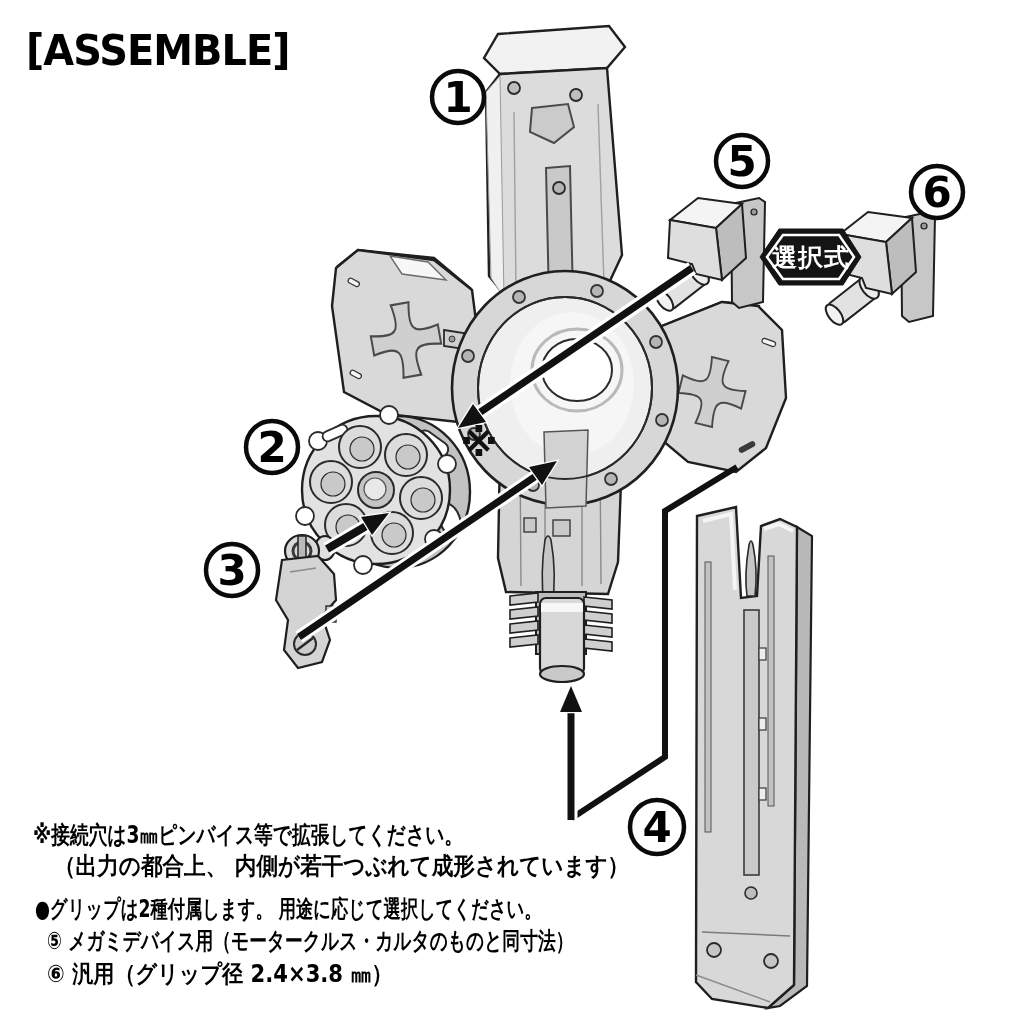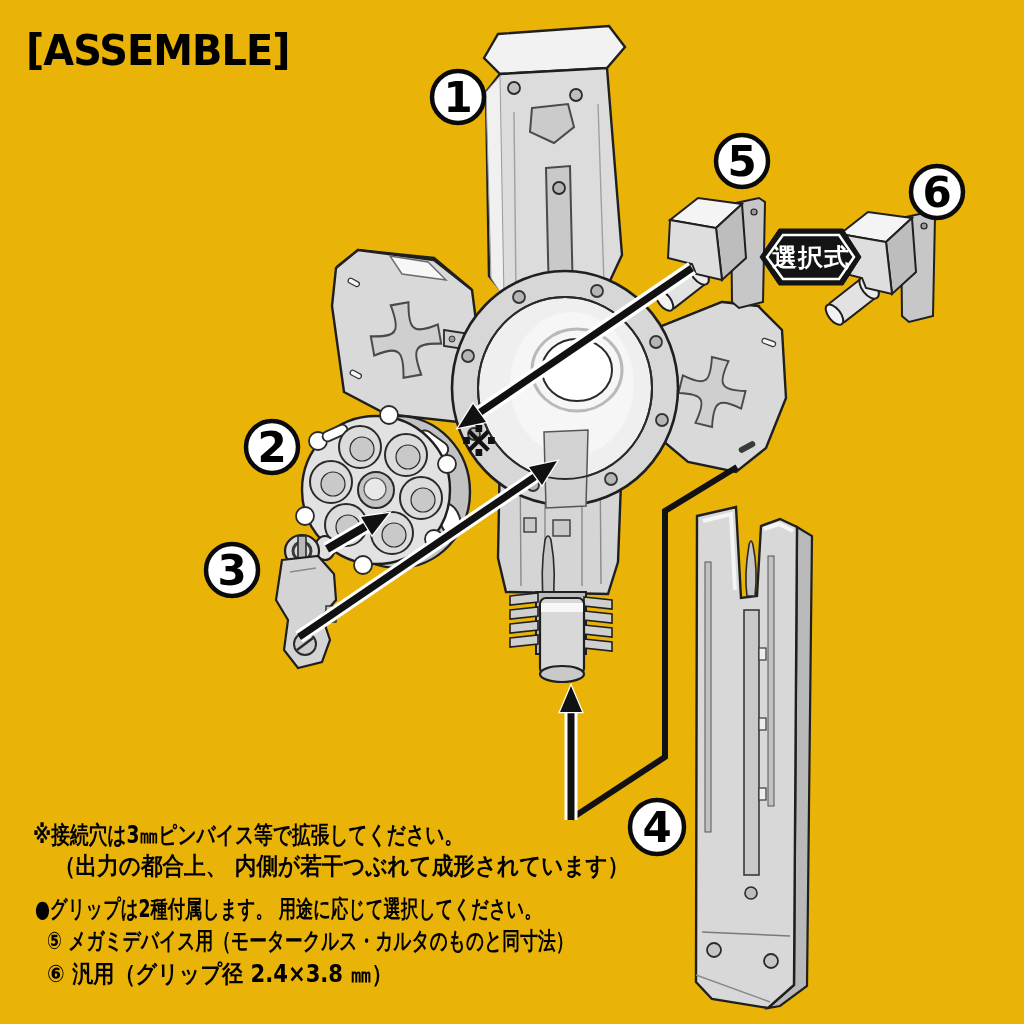--- a/index.html
+++ b/index.html
@@ -1,17 +1,17 @@
 <!DOCTYPE html>
 <html><head>
 <meta charset="utf-8">
 <style>
   html,body{margin:0;padding:0;background:#888;}
   .page{
-    position:relative;width:1024px;height:1024px;background:#eab308;
+    position:relative;width:1024px;height:1024px;background:#ffffff;
     overflow:hidden;font-family:"DejaVu Sans","Liberation Sans",sans-serif;
     margin:0 auto;
   }
   .title{
     position:absolute;left:26px;top:26px;
     font-size:42px;font-weight:800;color:#000;letter-spacing:-1px;
     transform:scaleX(0.95);transform-origin:left top;white-space:nowrap;
   }
   .diagram-svg{position:absolute;left:0;top:0;width:1024px;height:1024px;}
   .note{

